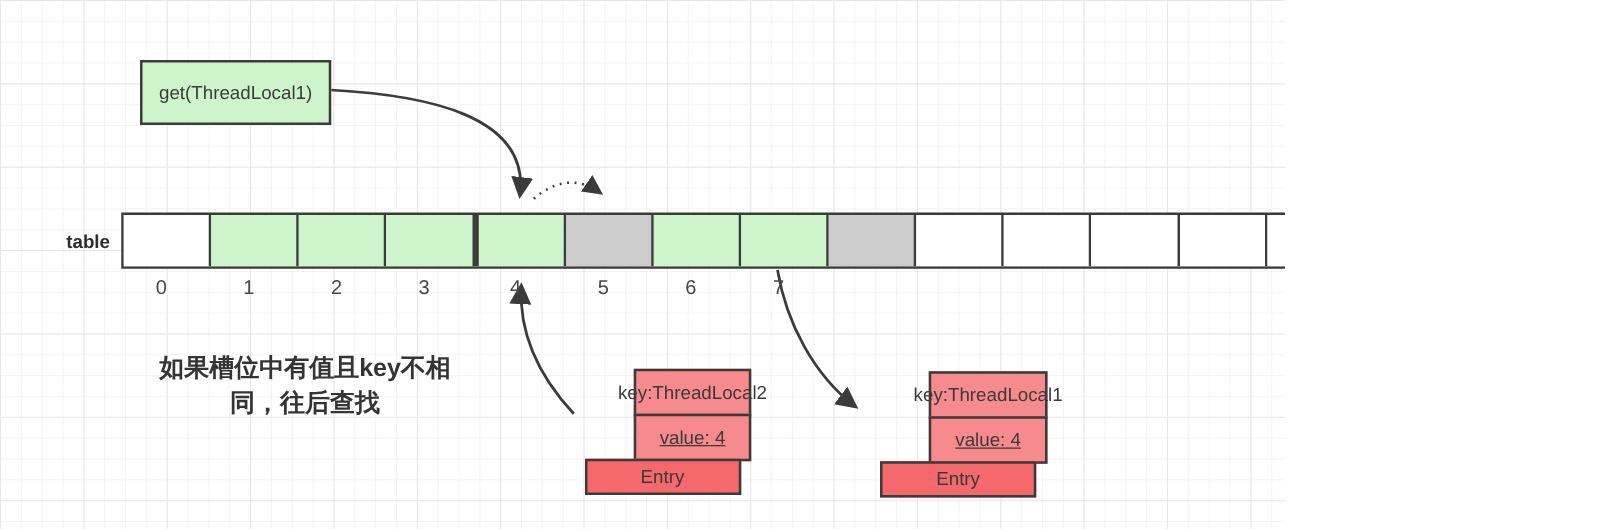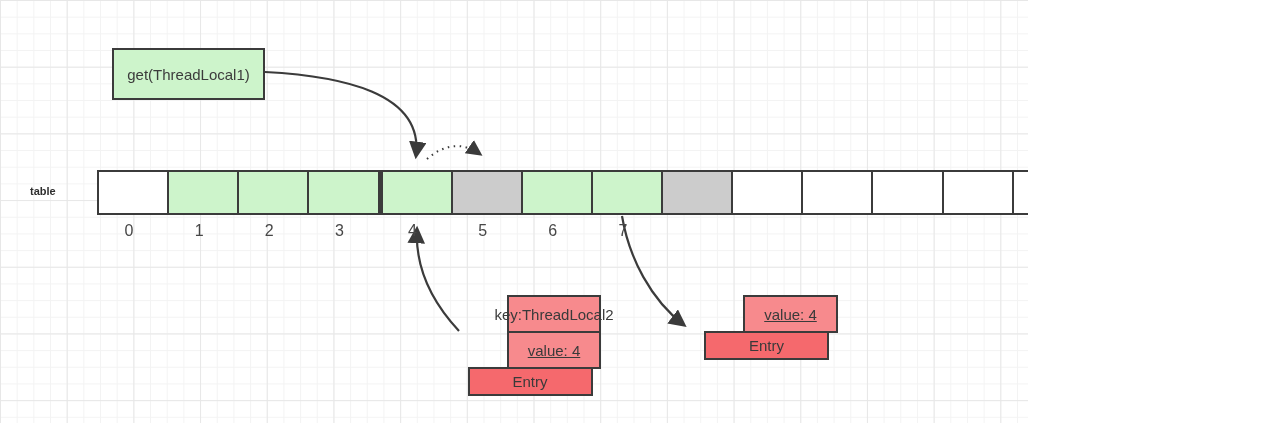--- a/index.html
+++ b/index.html
@@ -31,21 +31,21 @@
     text-align:center;font-weight:bold;font-size:21px;color:#343434;
     letter-spacing:0.5px;white-space:nowrap;
   }
   .left-note{
     position:absolute;left:110px;top:281px;width:268px;
     text-align:center;font-weight:bold;font-size:20px;line-height:28px;color:#343434;
   }
 
   .table-label{
     position:absolute;left:30px;top:185px;width:58px;
-    text-align:left;font-weight:bold;font-size:11px;color:#2e2e2e;
+    text-align:right;font-weight:bold;font-size:15px;color:#2e2e2e;
   }
 
   .hash-row{
     position:absolute;left:97px;top:170px;width:1127px;height:45px;
     box-sizing:border-box;border:2px solid var(--line);
     display:flex;
   }
   .cell{flex:1;position:relative;border-right:2px solid var(--line);background:#ffffff;}
   .cell:last-child{border-right:none;}
   .cell.green{background:var(--green);}
@@ -125,25 +125,30 @@
       <div class="cell white"></div>
       <div class="cell white"></div>
       <div class="cell white"></div>
       <div class="cell white"></div>
       <div class="cell white"></div>
       <div class="cell white">
         <span class="idx">15</span>
       </div>
     </div>
 
+  <div class="left-note">
+    <div>如果槽位中有值且key不相</div>
+    <div>同，往后查找</div>
+  </div>
 
   <div class="entry-box first">
     <div class="seg key">key:ThreadLocal2</div>
     <div class="seg value">value: 4</div>
     <div class="seg tag">Entry</div>
   </div>
 
   <div class="entry-box second">
+    <div class="seg key">key:ThreadLocal1</div>
     <div class="seg value">value: 4</div>
     <div class="seg tag">Entry</div>
   </div>
 
 </div>
 
 </body></html>

